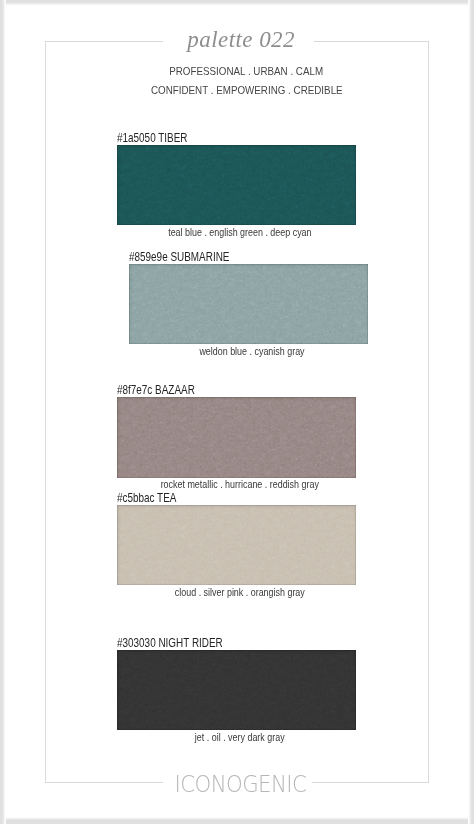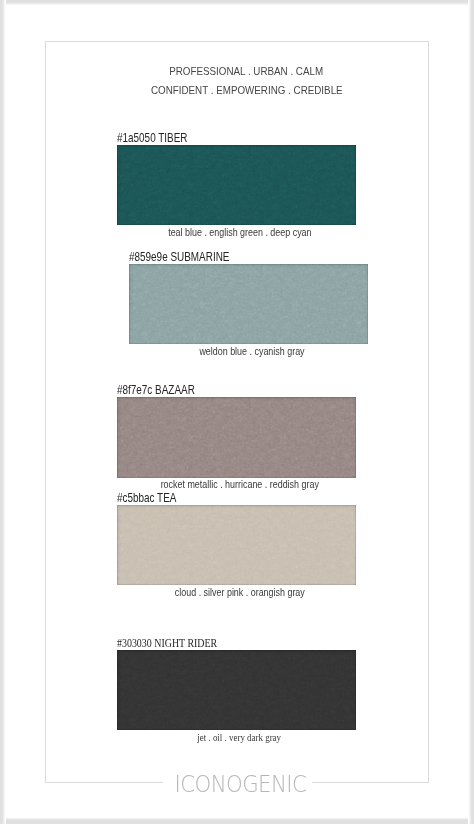--- a/index.html
+++ b/index.html
@@ -75,21 +75,21 @@
   }
   .tag1 { top:65.1px; }
   .tag2 { top:83.6px; }
 
   
   .swatch-block { position:absolute; left:0; width:474px; height:94.4px; }
   .sw1 { top:133.0px;padding-left:12px; }
   .sw2 { top:252px;margin-left:12px; }
   .sw3 { top:385.4px; }
   .sw4 { top:493px; }
-  .sw5 { top:637.8px;font-family:Liberation Serif, serif; }
+  .sw5 { top:637.8px; }
   .hexwrap {
     position:absolute; left:117.2px; top:0;
     white-space:nowrap; line-height:0;
   }
   .hex {
     display:inline-block;
     font-size:11.9px;
     line-height:1;
     color:#242424;
     transform:scaleX(0.835);
@@ -173,20 +173,23 @@
 </svg>
 
 <div class="page">
   <div class="sheet"></div>
   <div class="edge edge-t"></div>
   <div class="edge edge-b"></div>
   <div class="edge edge-l"></div>
   <div class="edge edge-r"></div>
   <div class="frame"></div>
 
+  <div class="title-band">
+    <div class="title">palette 022</div>
+  </div>
 
   <div class="tagline tag1">
     <span class="ln">PROFESSIONAL . URBAN . CALM</span>
   </div>
   <div class="tagline tag2">
     <span class="ln">CONFIDENT . EMPOWERING . CREDIBLE</span>
   </div>
 
   <div id="swatches">
     <div class="swatch-block sw1">

